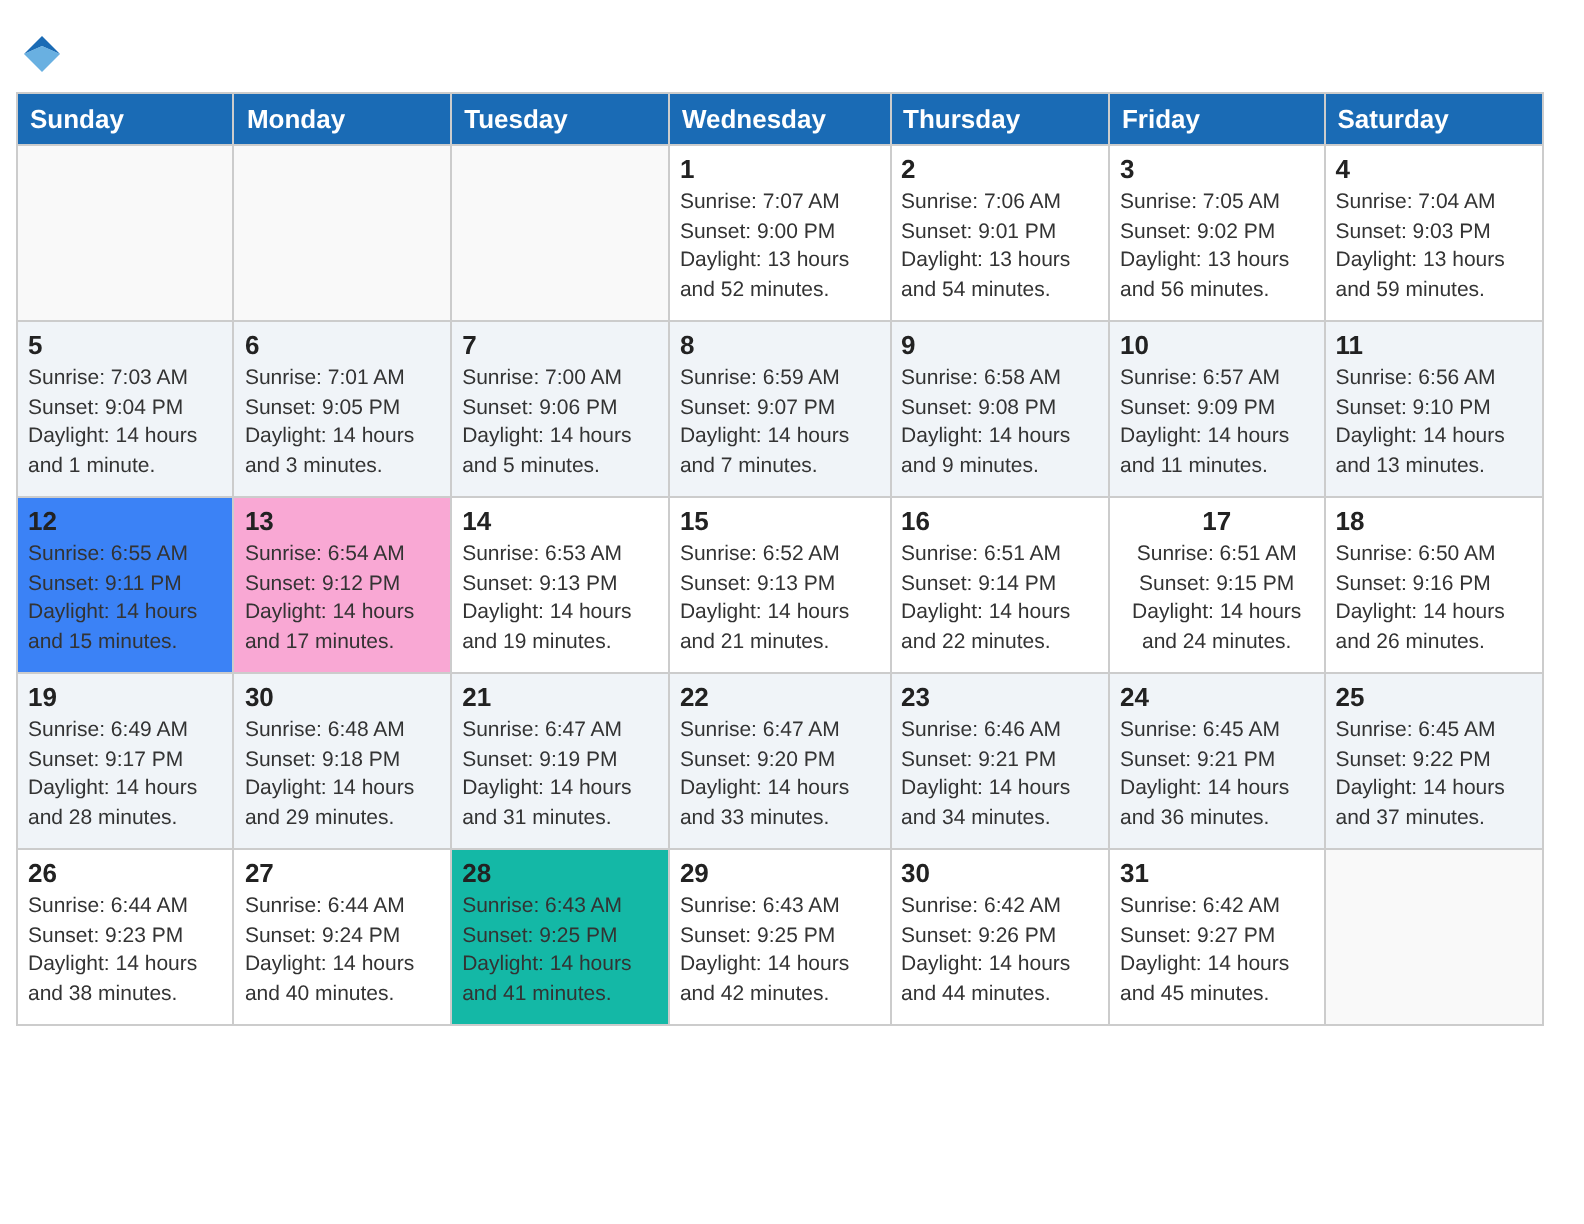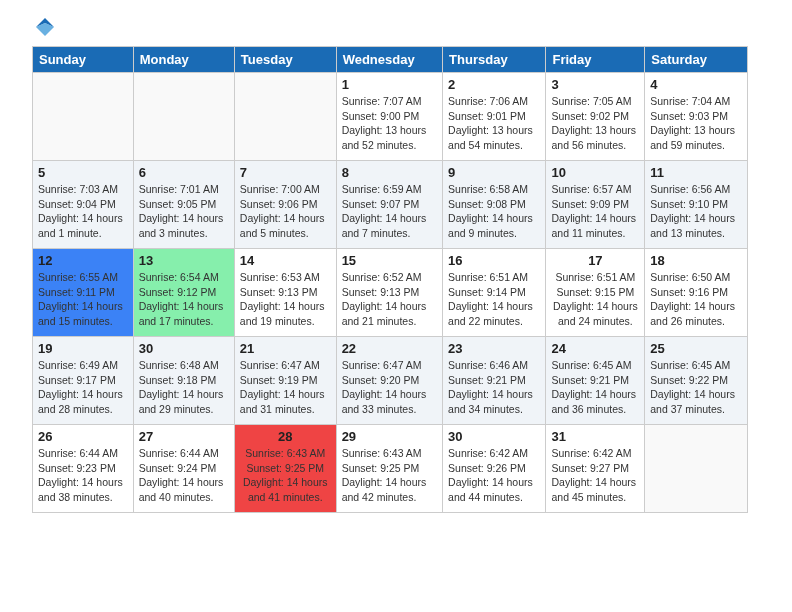--- a/index.html
+++ b/index.html
@@ -1,17 +1,17 @@
 <!DOCTYPE html>
 <html><head>
   <meta charset="utf-8">
   <style>
     * { box-sizing: border-box; margin: 0; padding: 0; }
     body { font-family: Arial, sans-serif; background: #fff; width: 792px; min-height: 612px; }
-    .page { width: 780px; padding: 16px 32px; }
+    .page { width: 780px; padding: 16px 8px; }
     .header { display: flex; justify-content: space-between; align-items: flex-start; margin-bottom: 6px; }
     .logo { display: flex; align-items: center; }
     .logo-text { font-size: 18px; font-weight: bold; line-height: 1.1; }
     .logo-general { color: #333; }
     .logo-blue { color: #1a6bb5; }
     .title-area { text-align: right; }
     .month-title { font-size: 36px; font-weight: bold; color: #1a3a5c; }
     .location { font-size: 15px; color: #333; margin-top: 2px; }
     .calendar { width: 100%; border-collapse: collapse; margin-top: 8px; }
     .calendar th { background: #1a6bb5; color: #fff; text-align: left; padding: 5px 6px; font-size: 13px; font-weight: bold; border: 1px solid #ccc; }
@@ -143,21 +143,21 @@
           </td>
         </tr>
         <tr>
           <td style="background: #3b82f6; margin-top: 36px;">
             <div class="day-num">12</div>
             <div class="day-info" style="white-space: pre-line;">Sunrise: 6:55 AM
 Sunset: 9:11 PM
 Daylight: 14 hours
 and 15 minutes.</div>
           </td>
-          <td style="background: #86efac;">
+          <td style="background: #f9a8d4;">
             <div class="day-num">13</div>
             <div class="day-info" style="white-space: pre-line;">Sunrise: 6:54 AM
 Sunset: 9:12 PM
 Daylight: 14 hours
 and 17 minutes.</div>
           </td>
           <td style="background: rgb(255, 255, 255);">
             <div class="day-num">14</div>
             <div class="day-info" style="white-space: pre-line;">Sunrise: 6:53 AM
 Sunset: 9:13 PM
@@ -252,21 +252,21 @@
 Daylight: 14 hours
 and 38 minutes.</div>
           </td>
           <td style="background: rgb(255, 255, 255);">
             <div class="day-num">27</div>
             <div class="day-info" style="white-space: pre-line;">Sunrise: 6:44 AM
 Sunset: 9:24 PM
 Daylight: 14 hours
 and 40 minutes.</div>
           </td>
-          <td style="background: #ef4444; text-align: center;">
+          <td style="background: #14b8a6;">
             <div class="day-num">28</div>
             <div class="day-info" style="white-space: pre-line;">Sunrise: 6:43 AM
 Sunset: 9:25 PM
 Daylight: 14 hours
 and 41 minutes.</div>
           </td>
           <td style="background: rgb(255, 255, 255);">
             <div class="day-num">29</div>
             <div class="day-info" style="white-space: pre-line;">Sunrise: 6:43 AM
 Sunset: 9:25 PM

